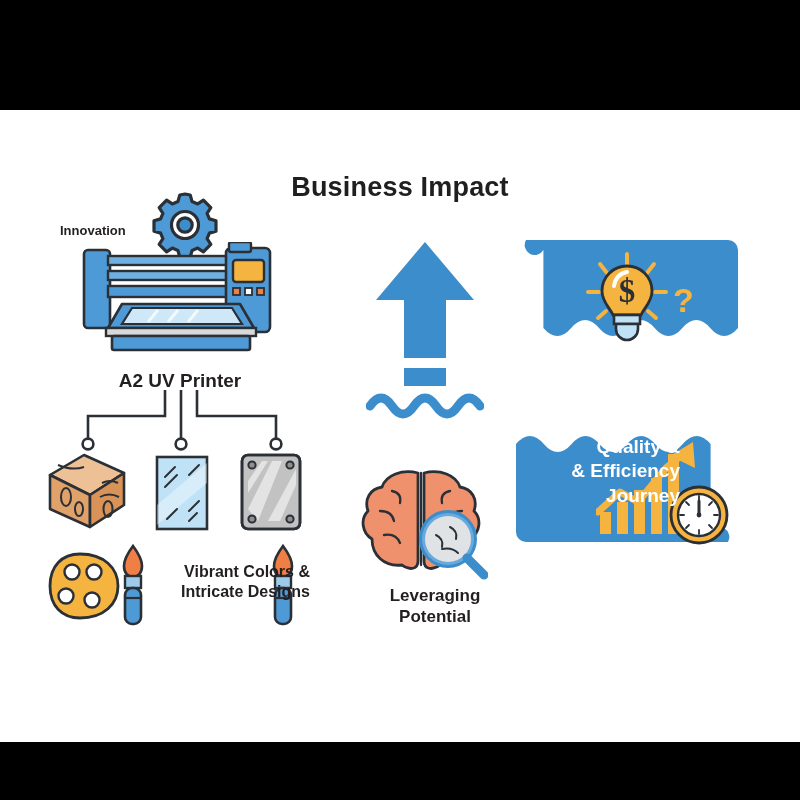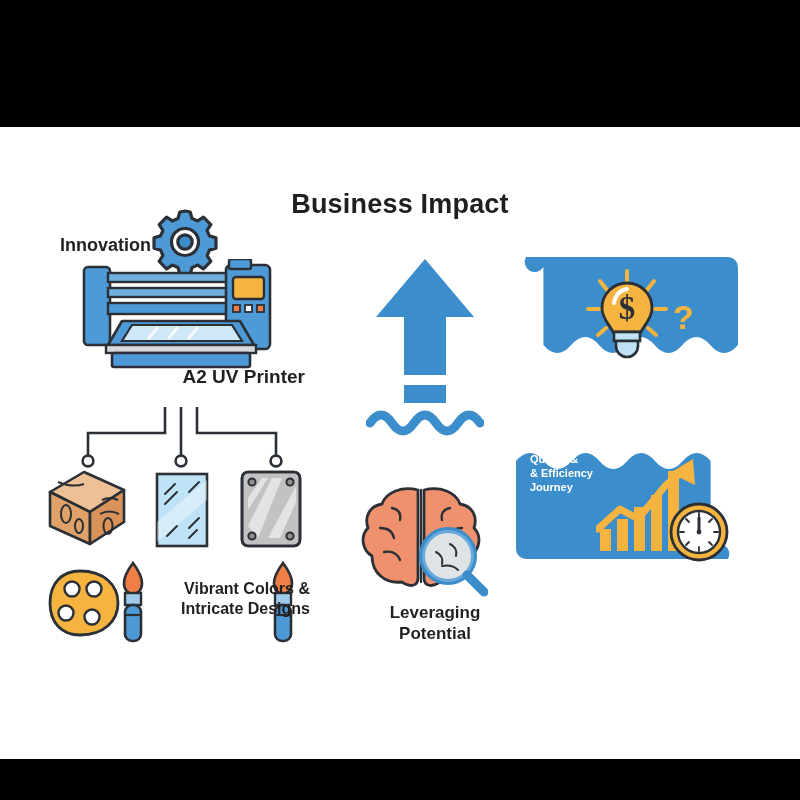--- a/index.html
+++ b/index.html
@@ -13,50 +13,49 @@
   #stage{position:relative;width:800px;height:800px;}
 
   .letterbox{position:absolute;left:0;width:800px;background:#000000;}
   #bar-top{top:0;height:110px;}
   #bar-bottom{bottom:0;height:112px;}
 
   #canvas{
     position:absolute;left:0;top:110px;
     width:800px;height:632px;
     background:#ffffff;
-    margin-top:17px;
   }
 
   
   #title{
     position:absolute;left:0;top:62px;width:800px;
     text-align:center;
     font-size:27px;font-weight:bold;color:#1f1f1f;
     letter-spacing:.2px;
   }
 
   
   .label{
     position:absolute;
     font-weight:bold;color:#231f20;
     line-height:1.26;
     white-space:pre-line;
     text-align:center;
   }
 
-  #lbl-innovation{left:60px;top:107px;width:140px;font-size:18px;font-weight:600;text-align:left;}
-  #lbl-printer{left:55px;top:238px;width:250px;font-size:19px;text-align:right;}
+  #lbl-innovation{left:60px;top:113px;width:140px;font-size:13px;font-weight:600;text-align:left;}
+  #lbl-printer{left:55px;top:259px;width:250px;font-size:19px;}
   #lbl-invest{left:500px;top:250px;width:250px;font-size:17px;}
   #lbl-vibrant{left:120px;top:452px;width:190px;font-size:16px;text-align:right;}
   #lbl-leverage{left:350px;top:475px;width:170px;font-size:17px;}
 
   #lbl-quality{
     position:absolute;left:530px;top:325px;width:150px;
-    font-size:11px;font-weight:bold;color:#ffffff;
-    line-height:1.28;white-space:pre-line;text-align:left;
+    font-size:19px;font-weight:bold;color:#ffffff;
+    line-height:1.28;white-space:pre-line;text-align:right;
     z-index:4;
   }
 
   .ico{position:absolute;}
 </style>
 </head>
 <body>
 
 <div id="stage">
 

